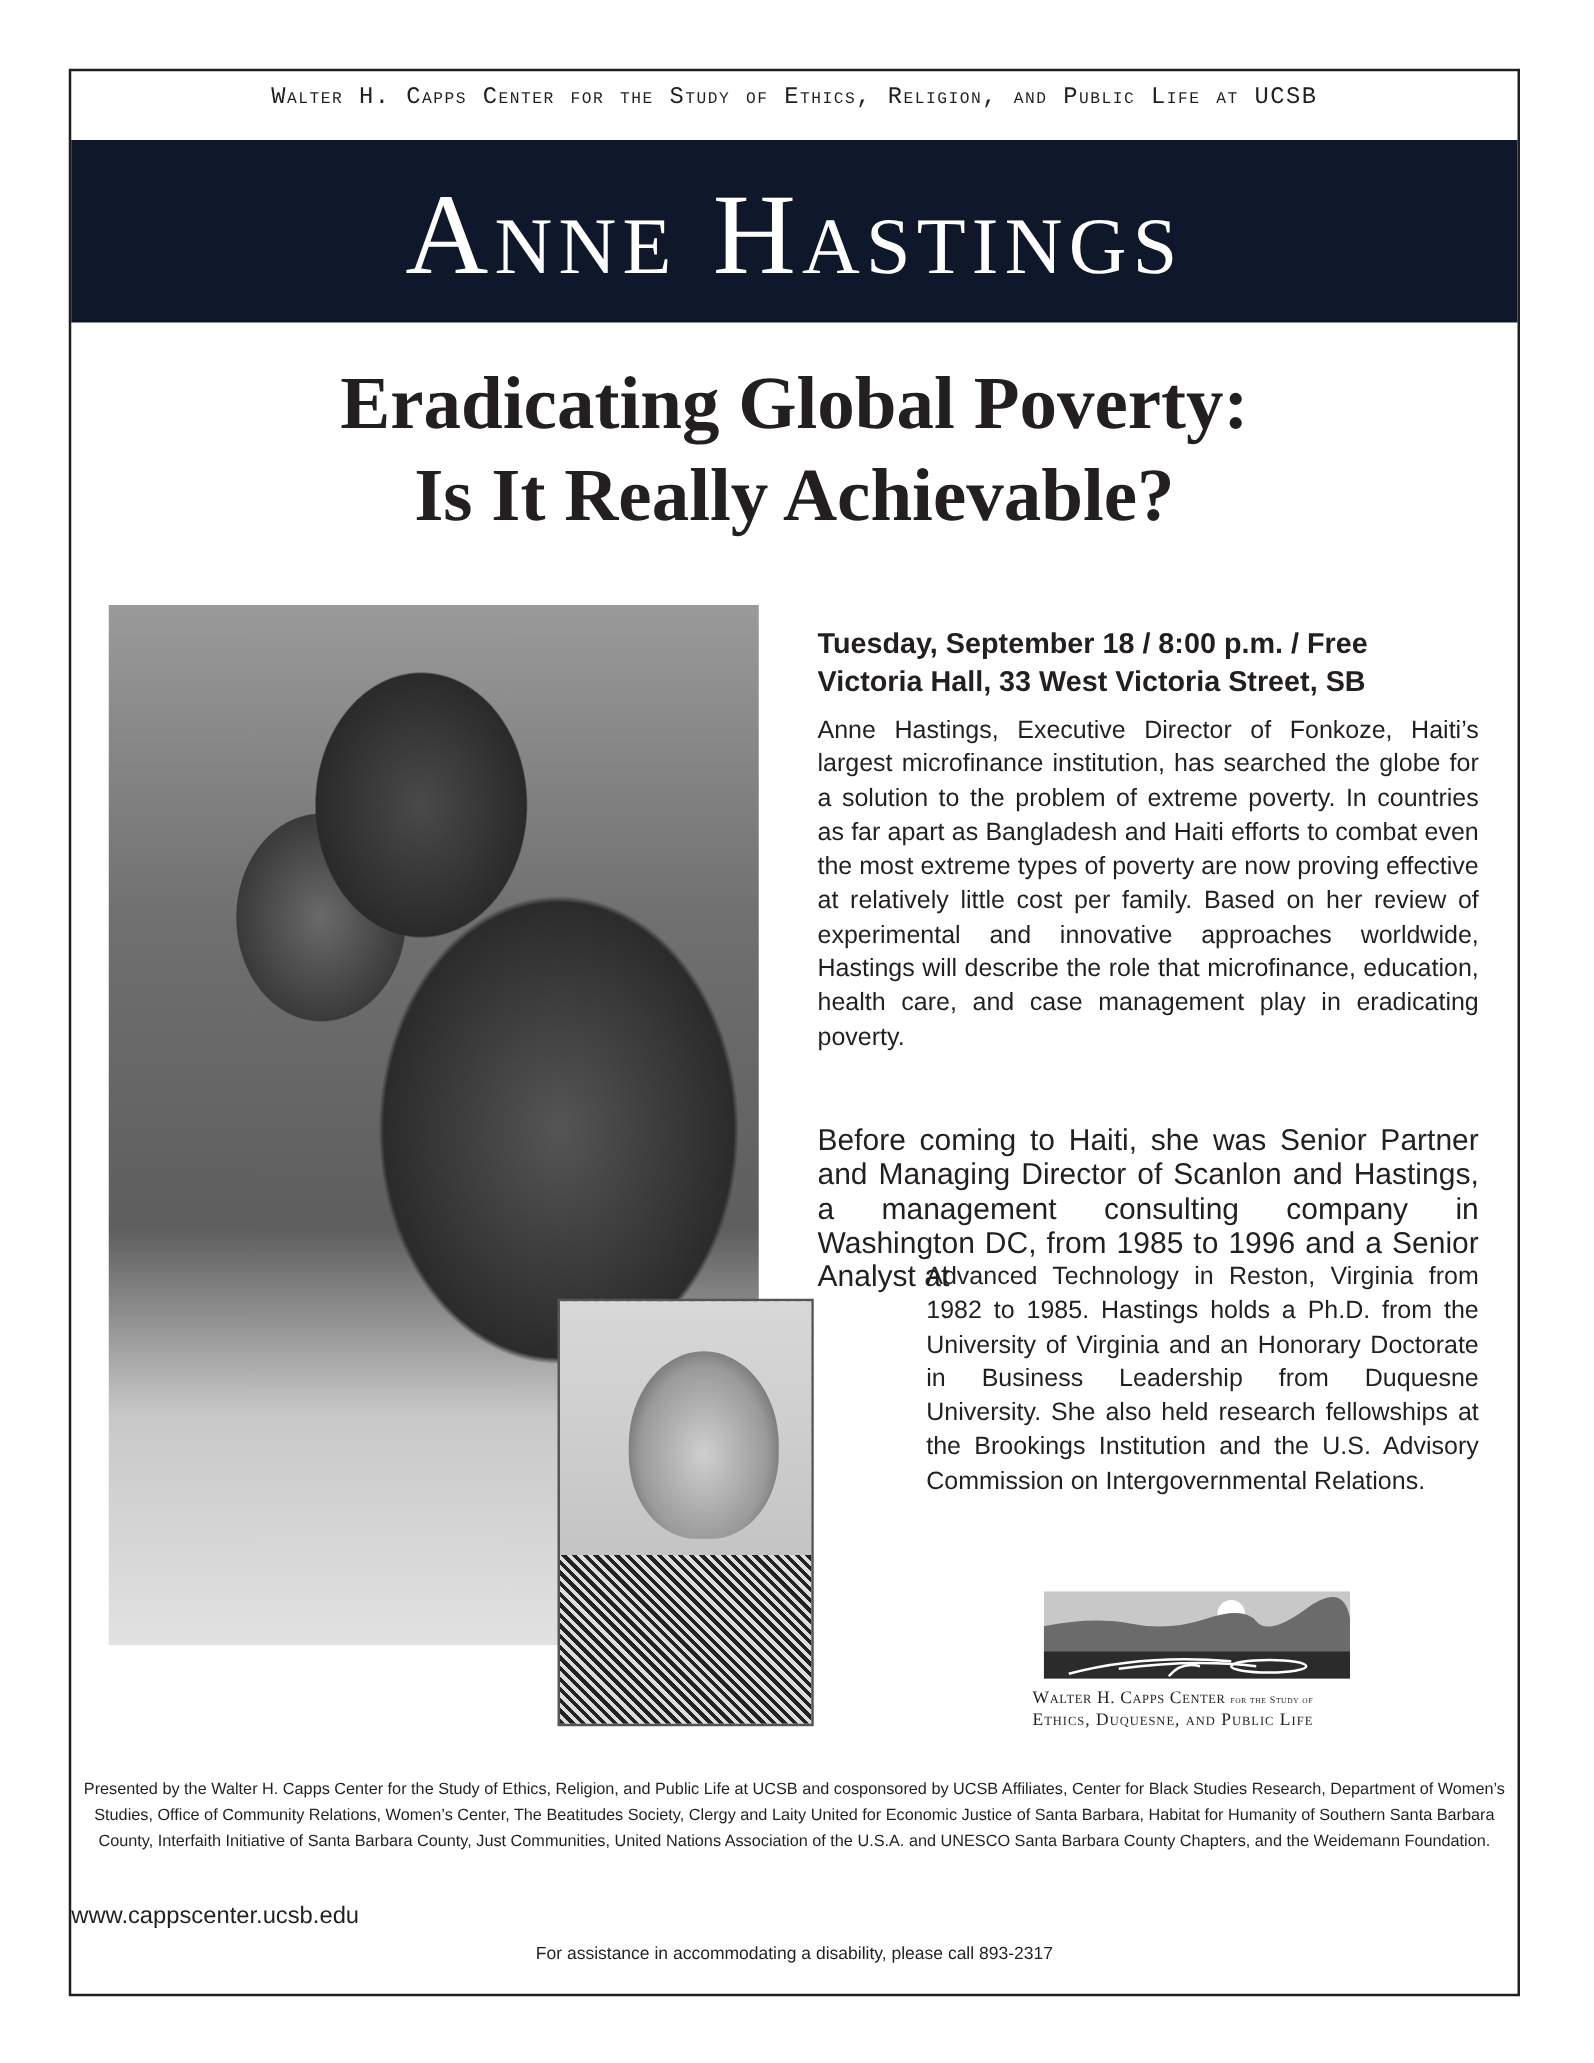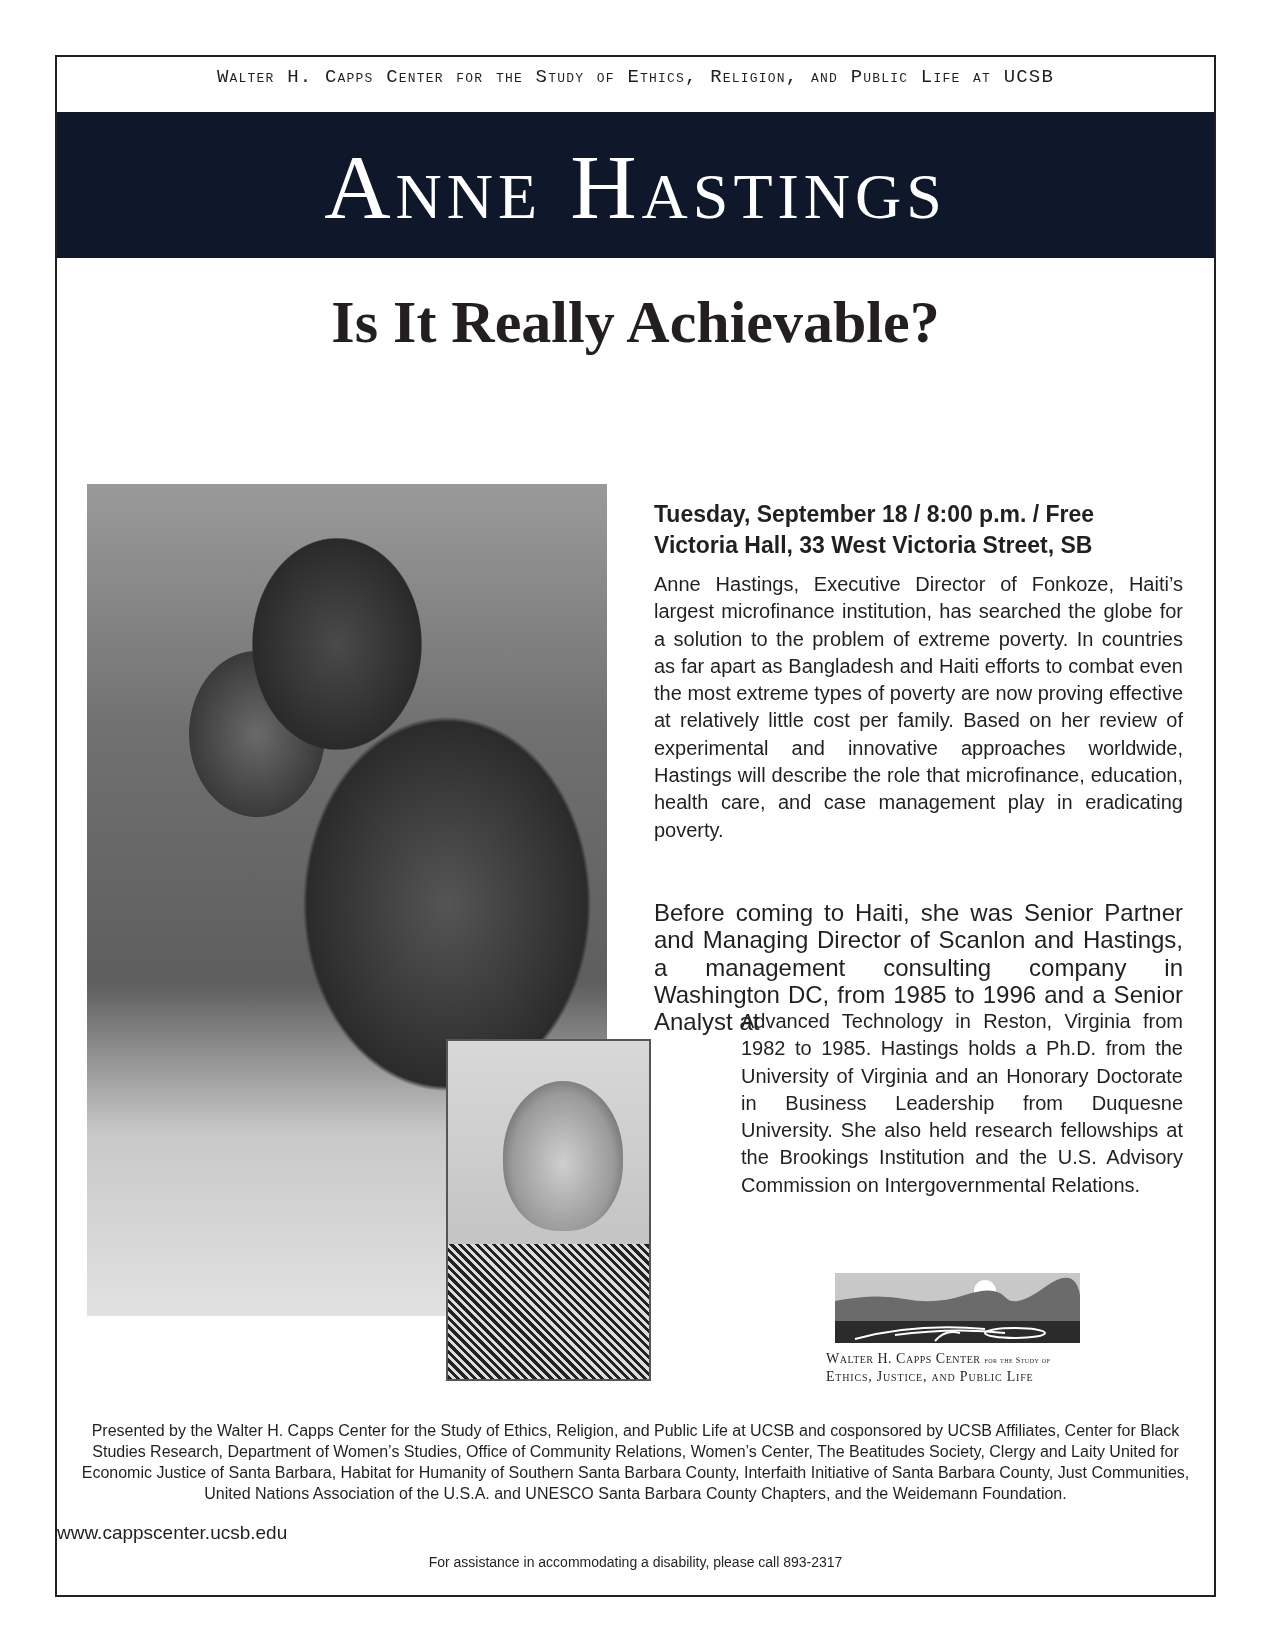--- a/index.html
+++ b/index.html
@@ -24,36 +24,37 @@
   .event { position:absolute; left:654px; top:479px; width:520px; font-weight:bold; font-size:23px; line-height:31px; color:#231f20;margin-top:20px; }
   .event div { white-space:nowrap; }
   .bio { position:absolute; left:654px; top:571px; width:529px; font-size:20px; line-height:27.3px; text-align:justify; color:#231f20; }
   .bio p { margin:0 0 27px 0; }
   .bio2 { position:absolute; left:654px; top:899px; width:529px; font-size:24px; line-height:27.3px; text-align:justify; color:#231f20; }
   .bio3 { position:absolute; left:741px; top:1008px; width:442px; font-size:20px; line-height:27.3px; text-align:justify; color:#231f20; }
   .logo { position:absolute; left:835px; top:1273px; width:245px; height:70px; }
   .logo-text1 { position:absolute; left:826px; top:1351px; width:270px; font-family:"Liberation Serif", serif; font-size:14px; font-variant:small-caps; letter-spacing:0.5px; color:#231f20; white-space:nowrap; }
   .logo-text1 .small { font-size:8px; }
   .logo-text2 { position:absolute; left:826px; top:1369px; width:270px; font-family:"Liberation Serif", serif; font-size:14px; font-variant:small-caps; letter-spacing:0.8px; color:#231f20; white-space:nowrap; }
-  .sponsors { position:absolute; left:67px; top:1420px; width:1137px; text-align:center; font-size:16px; line-height:21px; color:#231f20; }
+  .sponsors { position:absolute; left:67px; top:1420px; width:1137px; text-align:center; font-size:13px; line-height:21px; color:#231f20; }
   .website { position:absolute; left:57px; top:1522px; width:933px; text-align:left; font-size:19px; color:#231f20; }
   .disability { position:absolute; left:57px; top:1554px; width:1157px; text-align:center; font-size:14px; color:#231f20; }
 </style>
 </head>
 <body>
 
 <div class="frame"></div>
 
 <div class="topline">Walter H. Capps Center for the Study of Ethics, Religion, and Public Life at UCSB</div>
 
 <div class="banner">
   <div class="banner-name">Anne Hastings</div>
 </div>
 
 <div class="title">
+  <div>Eradicating Global Poverty:</div>
   <div>Is It Really Achievable?</div>
 </div>
 
 <div class="photo-main"></div>
 
 <div class="event">
   <div>Tuesday, September 18 / 8:00 p.m. / Free</div>
   <div>Victoria Hall, 33 West Victoria Street, SB</div>
 </div>
 
@@ -74,19 +75,19 @@
   <path d="M20 66 Q80 50 150 56" stroke="#fff" stroke-width="2" fill="none"></path>
   <path d="M60 62 Q120 54 170 60" stroke="#fff" stroke-width="2" fill="none"></path>
   <ellipse cx="180" cy="60" rx="30" ry="5" stroke="#fff" stroke-width="2" fill="none"></ellipse>
   <path d="M100 68 Q110 56 125 60" stroke="#fff" stroke-width="2" fill="none"></path>
 </svg>
 
 <div class="logo-text1">
   <span>Walter H. Capps Center</span>
   <span class="small">for the Study of</span>
 </div>
-<div class="logo-text2">Ethics, Justice, and Public Life</div>
+<div class="logo-text2">Ethics, Duquesne, and Public Life</div>
 
 <div class="sponsors">Presented by the Walter H. Capps Center for the Study of Ethics, Religion, and Public Life at UCSB and cosponsored by UCSB Affiliates, Center for Black Studies Research, Department of Women’s Studies, Office of Community Relations, Women’s Center, The Beatitudes Society, Clergy and Laity United for Economic Justice of Santa Barbara, Habitat for Humanity of Southern Santa Barbara County, Interfaith Initiative of Santa Barbara County, Just Communities, United Nations Association of the U.S.A. and UNESCO Santa Barbara County Chapters, and the Weidemann Foundation.</div>
 
 <div class="website">www.cappscenter.ucsb.edu</div>
 
 <div class="disability">For assistance in accommodating a disability, please call 893-2317</div>
 
 </body></html>

